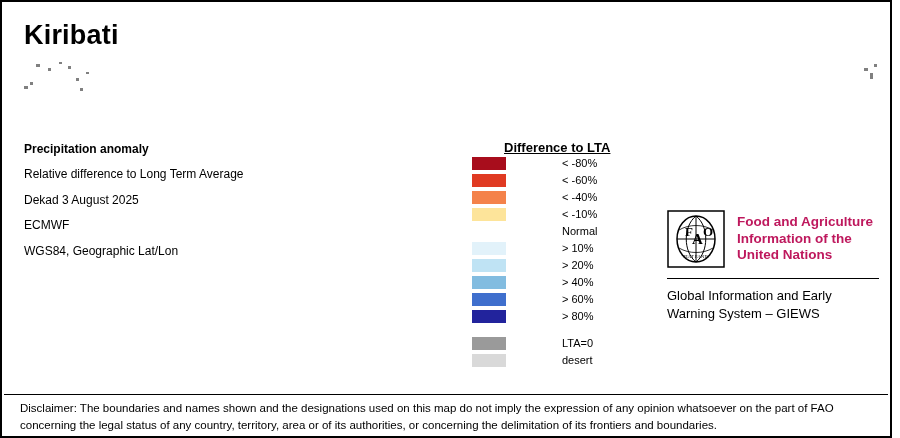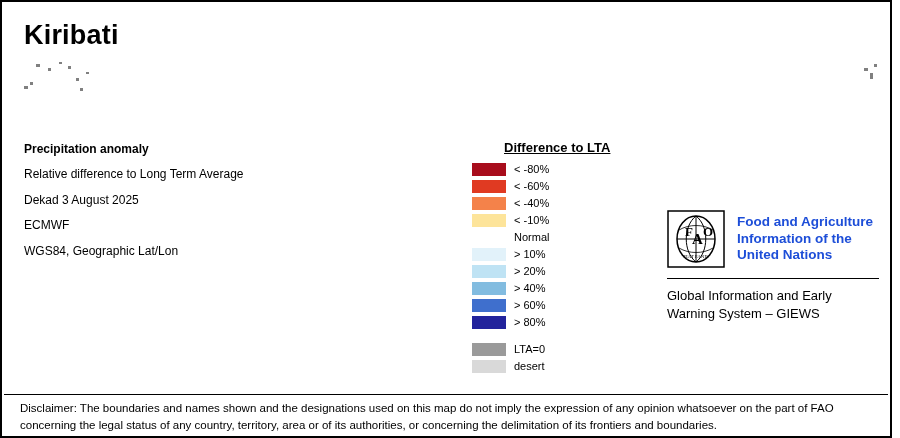--- a/index.html
+++ b/index.html
@@ -70,28 +70,28 @@
     left: 470px;
     top: 138px;
     width: 150px;
   }
   .legend-title {
     font-family: "Liberation Sans", sans-serif;
     font-size: 13px;
     font-weight: bold;
     color: #000000;
     text-decoration: underline;
-    margin-bottom: 6px;
     padding-left: 32px;
   }
   .legend-row {
     display: flex;
     align-items: center;
     height: 16px;
     margin-bottom: 1px;
+    gap: 48px;
   }
   .legend-swatch {
     width: 34px;
     height: 13px;
     flex: none;
     margin-right: 8px;
   }
   .legend-swatch.empty {
     background: transparent;
   }
@@ -119,21 +119,21 @@
   .fao-emblem {
     width: 58px;
     height: 58px;
     flex: none;
     margin-right: 12px;
   }
   .fao-name {
     font-family: "Liberation Sans", sans-serif;
     font-size: 13.5px;
     font-weight: bold;
-    color: #1d4ed8;
+    color: #be185d;
     line-height: 1.25;
   }
   .fao-rule {
     border-top: 1px solid #000000;
     margin: 10px 0 8px 0;
   }
   .fao-sub {
     font-family: "Liberation Sans", sans-serif;
     font-size: 13px;
     color: #000000;

